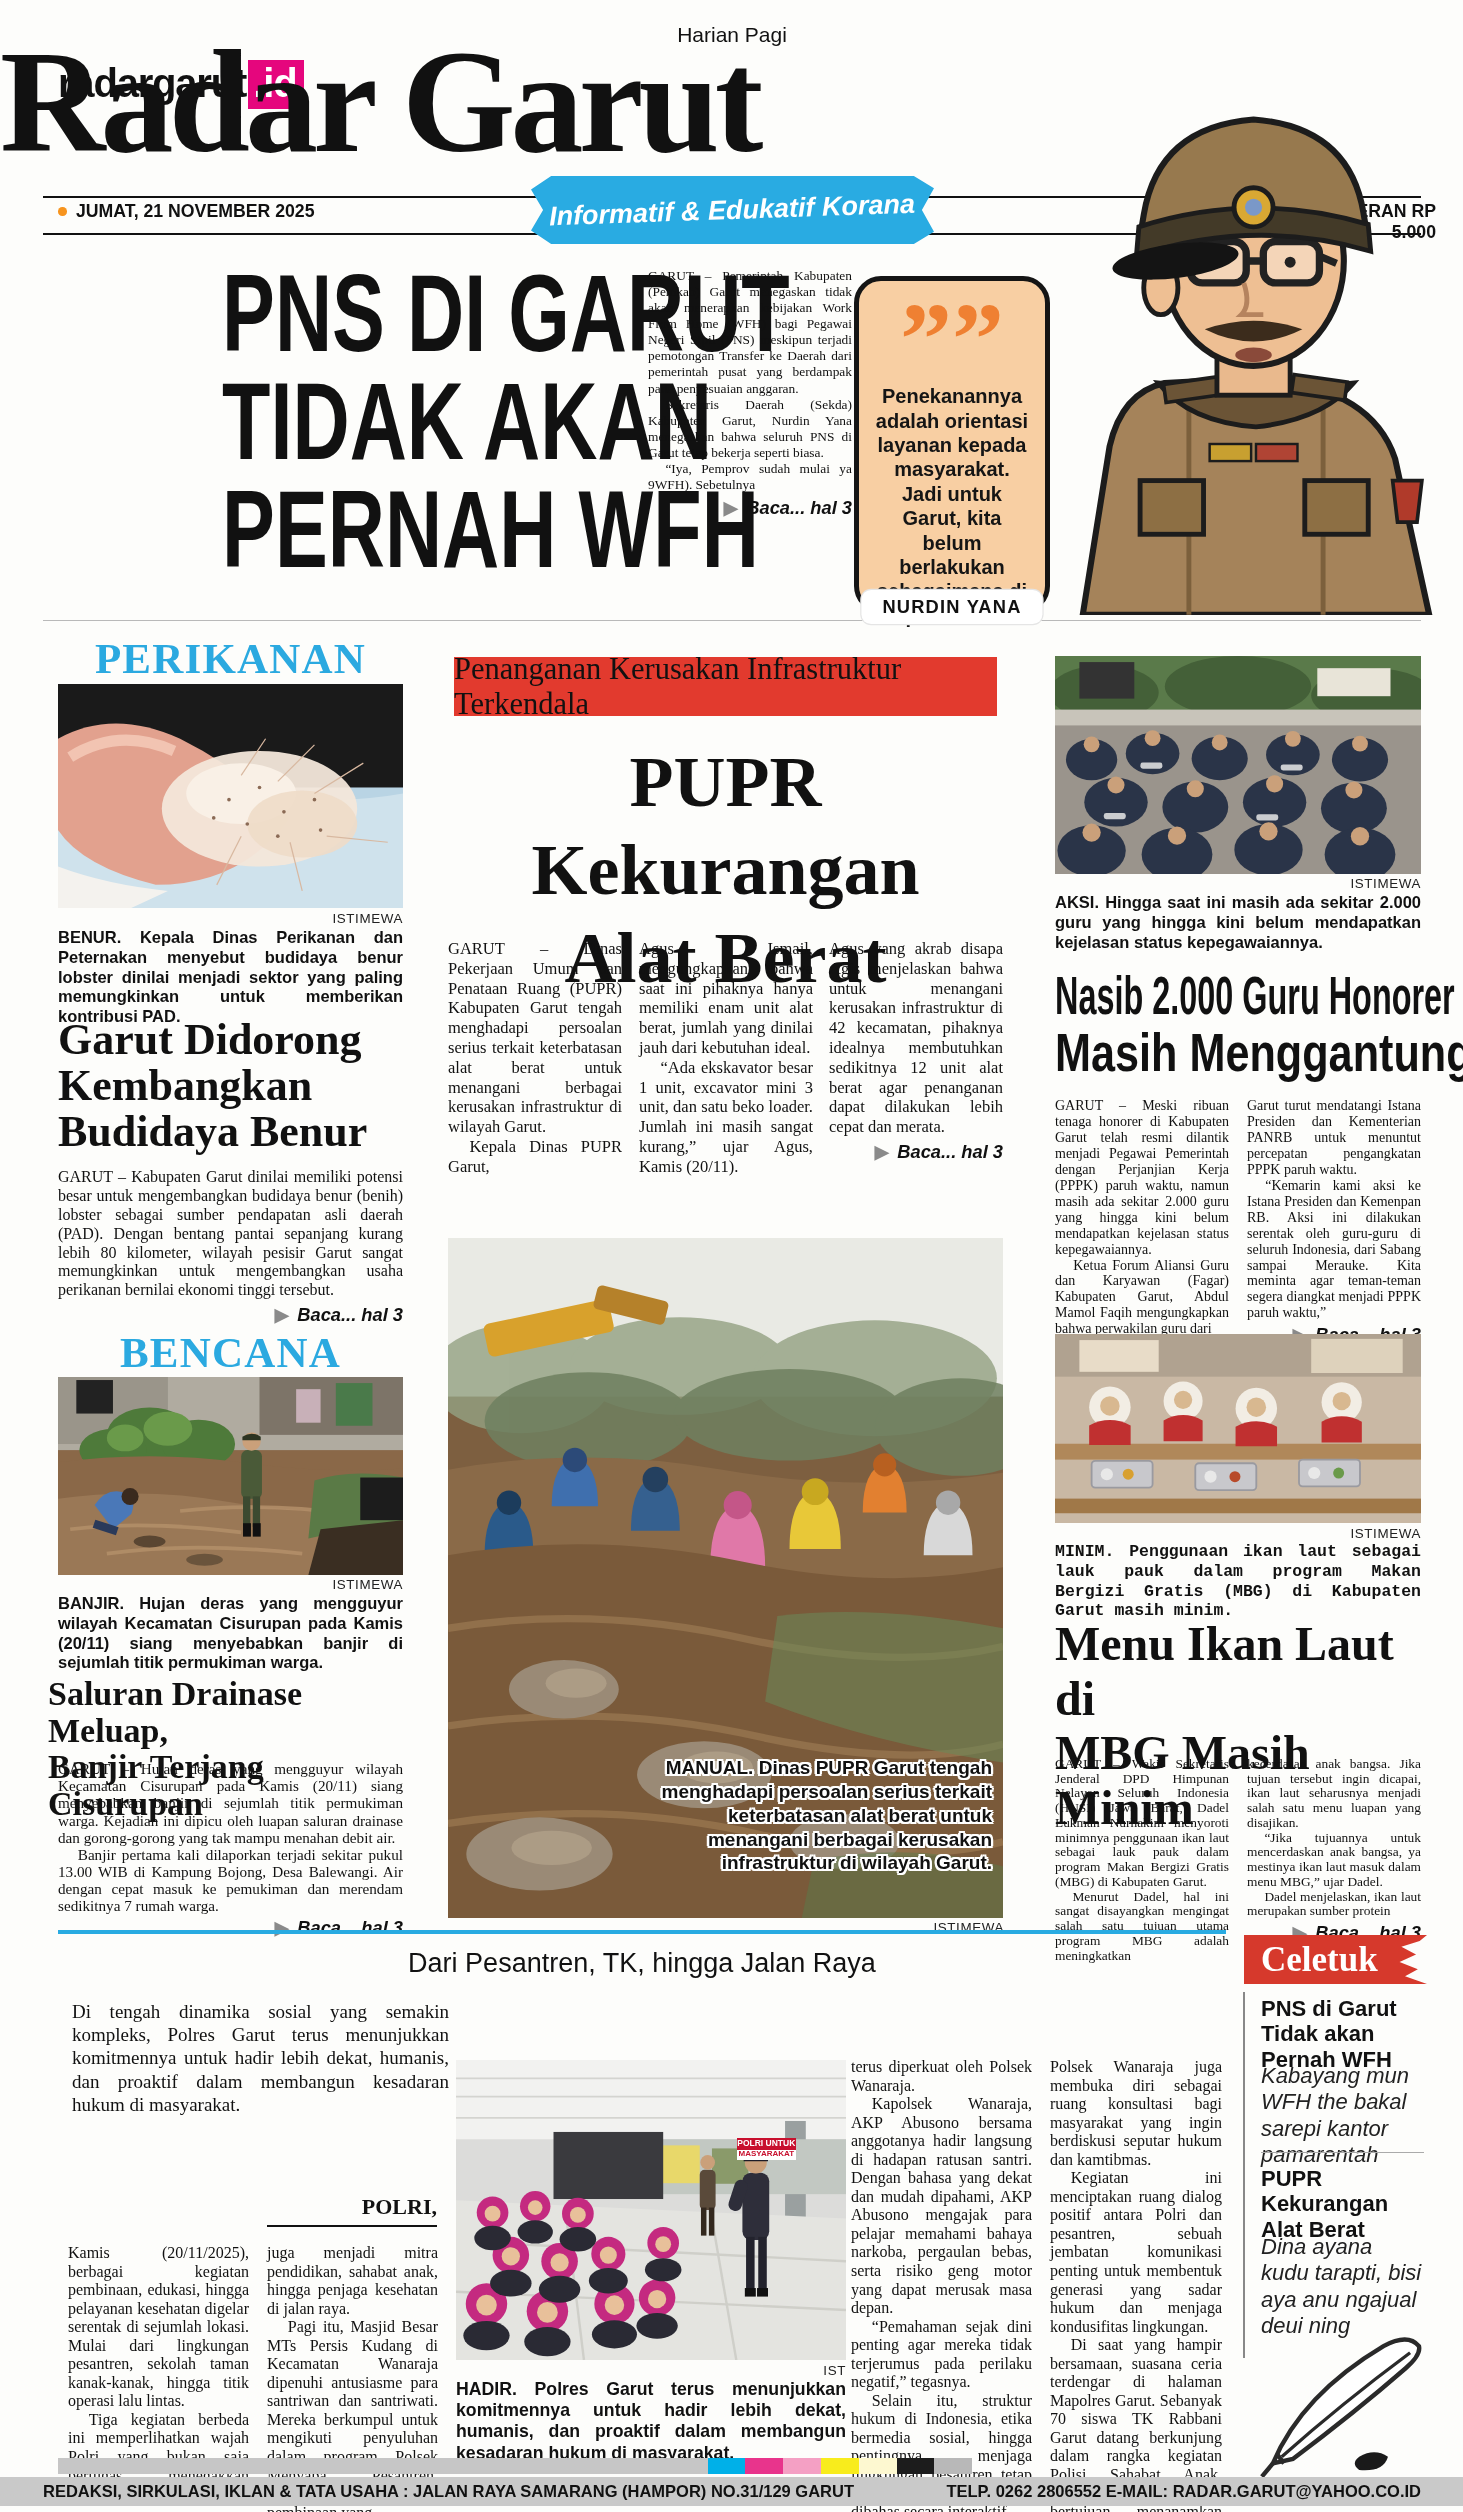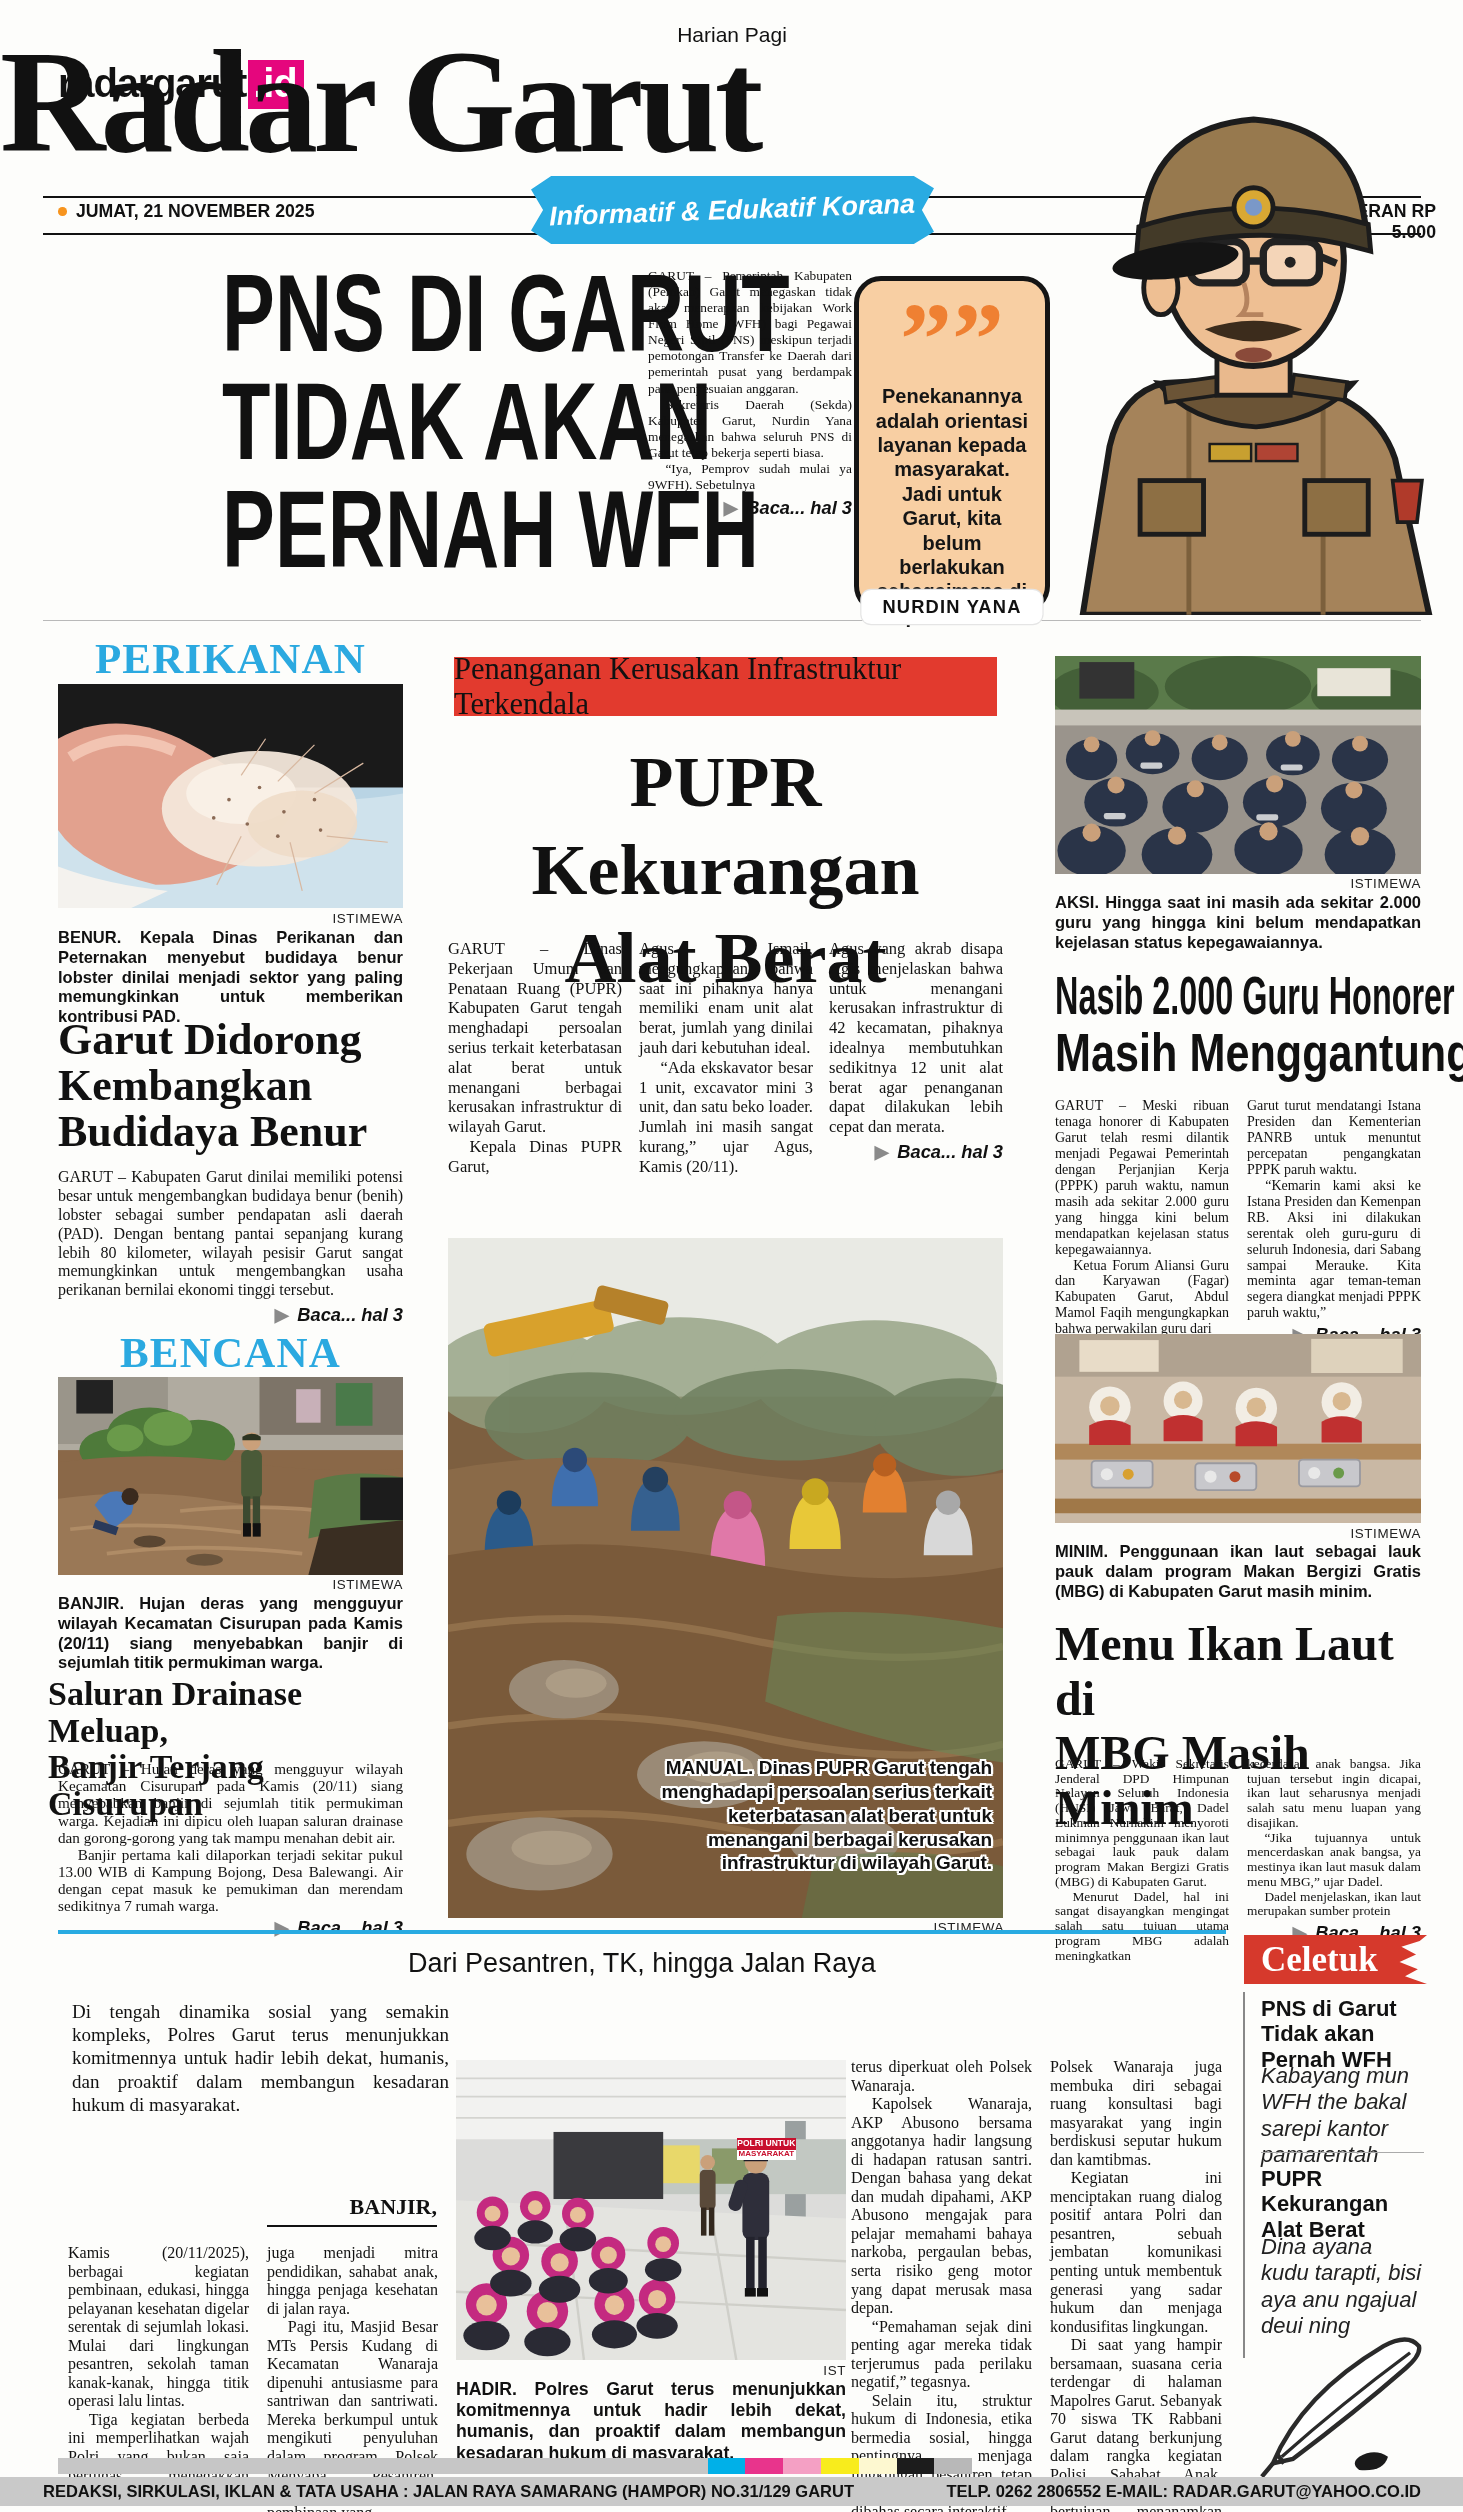--- a/index.html
+++ b/index.html
@@ -422,21 +422,21 @@
           <circle cx="85" cy="230" r="10" fill="#e8e8e8"></circle>
           <circle cx="120" cy="230" r="9" fill="#d8a030"></circle>
           <circle cx="255" cy="234" r="10" fill="#e8e8e8"></circle>
           <circle cx="295" cy="234" r="9" fill="#b84a2a"></circle>
           <circle cx="425" cy="228" r="10" fill="#e8e8e8"></circle>
           <circle cx="465" cy="228" r="9" fill="#6a9a4a"></circle>
         </g>
     </svg>
   </div>
   <div class="abs credit" style="left:1055px;top:1526px;width:366px;">ISTIMEWA</div>
-  <div class="abs caption just" style="left:1055px;top:1542px;width:366px;">MINIM. Penggunaan ikan laut sebagai lauk pauk dalam program Makan Bergizi Gratis (MBG) di Kabupaten Garut masih minim.</div>
+  <div class="abs caption just" style="left:1055px;top:1542px;width:366px;font-family:Liberation Mono, monospace;">MINIM. Penggunaan ikan laut sebagai lauk pauk dalam program Makan Bergizi Gratis (MBG) di Kabupaten Garut masih minim.</div>
 
   <div class="abs serif bold" style="left:1055px;top:1617px;width:366px;font-size:48px;line-height:1.14;">
     <div>Menu Ikan Laut di</div>
     <div>MBG Masih Minim</div>
   </div>
 
   <div class="abs bodytext just" style="left:1055px;top:1757px;width:174px;font-size:13.4px;line-height:1.1;">
     <p class="first">GARUT – Wakil Sekretaris Jenderal DPD Himpunan Nelayan Seluruh Indonesia (HNSI) Jawa Barat, Dadel Lukman Nurhakim menyoroti minimnya penggunaan ikan laut sebagai lauk pauk dalam program Makan Bergizi Gratis (MBG) di Kabupaten Garut.</p>
     <p>Menurut Dadel, hal ini sangat disayangkan mengingat salah satu tujuan utama program MBG adalah meningkatkan</p>
   </div>
@@ -448,21 +448,21 @@
       <span class="tri">▶</span><span>Baca... hal 3</span>
     </div>
   </div>
 
   <div class="abs" style="left:58px;top:1930px;width:1168px;height:3.7px;background:#29ABE2;"></div>
 
   <div class="abs sans center" style="left:58px;top:1948px;width:1168px;font-size:27px;">Dari Pesantren, TK, hingga Jalan Raya</div>
 
   <div class="abs serif just" style="left:72px;top:2000px;width:377px;font-size:19px;line-height:1.22;">Di tengah dinamika sosial yang semakin kompleks, Polres Garut terus menunjukkan komitmennya untuk hadir lebih dekat, humanis, dan proaktif dalam membangun kesadaran hukum di masyarakat.</div>
 
-  <div class="abs serif bold right" style="left:267px;top:2194px;width:170px;font-size:22px;">BANJIR,</div>
+  <div class="abs serif bold right" style="left:267px;top:2194px;width:170px;font-size:22px;">POLRI,</div>
   <div class="abs rule" style="left:267px;top:2225px;width:170px;height:1.8px;"></div>
 
   <div class="abs bodytext just" style="left:68px;top:2244px;width:181px;font-size:16px;line-height:1.16;">
     <p class="first">Kamis (20/11/2025), berbagai kegiatan pembinaan, edukasi, hingga pelayanan kesehatan digelar serentak di sejumlah lokasi. Mulai dari lingkungan pesantren, sekolah taman kanak-kanak, hingga titik operasi lalu lintas.</p>
     <p>Tiga kegiatan berbeda ini memperlihatkan wajah Polri yang bukan saja bertugas menegakkan hukum, tetapi</p>
   </div>
   <div class="abs bodytext just" style="left:267px;top:2244px;width:171px;font-size:16px;line-height:1.16;">
     <p class="first">juga menjadi mitra pendidikan, sahabat anak, hingga penjaga kesehatan di jalan raya.</p>
     <p>Pagi itu, Masjid Besar MTs Persis Kudang di Kecamatan Wanaraja dipenuhi antusiasme para santriwan dan santriwati. Mereka berkumpul untuk mengikuti penyuluhan dalam program Polsek Menyapa Pesantren, sebuah program pembinaan yang</p>
   </div>

